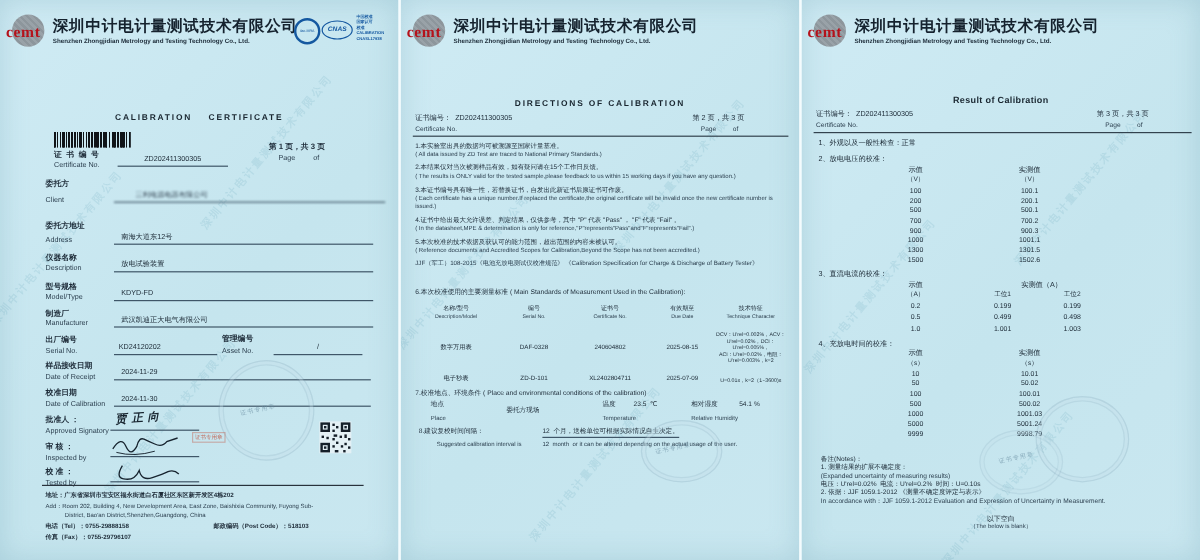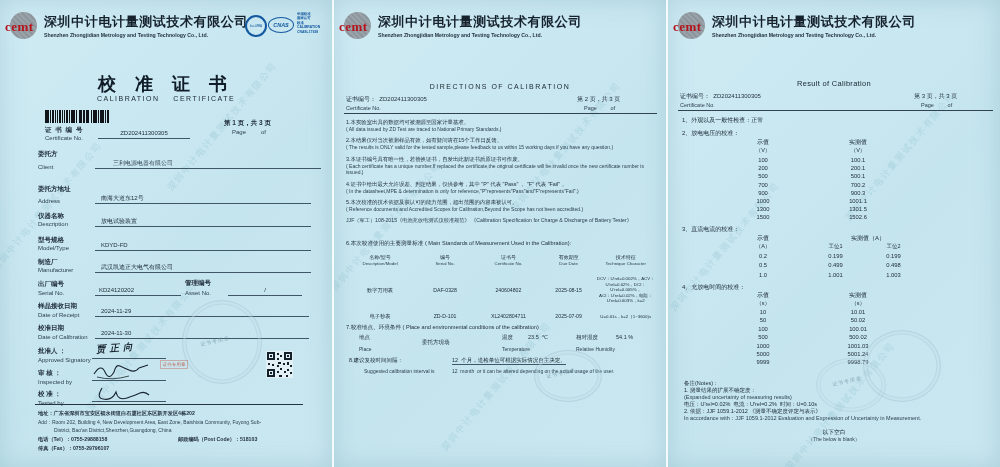--- a/index.html
+++ b/index.html
@@ -27,21 +27,21 @@
   .prel{white-space:pre-line;}
   .wm{position:absolute;transform:rotate(-50deg);color:rgba(25,115,150,.10);
       font-size:9px;letter-spacing:2px;white-space:nowrap;font-weight:700;pointer-events:none;}
   .logo-disc{width:27px;height:27px;border-radius:50%;
       background:repeating-linear-gradient(45deg,#99a2a8 0,#99a2a8 2px,#8d969c 2px,#8d969c 4px);}
   .logo-word{position:absolute;left:-5px;top:7px;color:#b5121b;font-weight:800;
       font-size:13px;font-family:"Liberation Serif","DejaVu Serif",serif;letter-spacing:.5px;}
   .company-cn{font-size:13px;font-weight:800;letter-spacing:.6px;color:#15222e;}
   .company-en{font-size:5.2px;font-weight:700;color:#22313e;margin-top:1px;}
   .title-cn{font-size:18px;font-weight:800;letter-spacing:7px;color:#101d28;}
-  .title-en{font-weight:400;letter-spacing:1.5px;color:#18252f;}
+  .title-en{font-weight:700;letter-spacing:1.5px;color:#18252f;}
   .barcode{background:
       repeating-linear-gradient(90deg,#101418 0,#101418 1.2px,transparent 1.2px,transparent 2.4px),
       repeating-linear-gradient(90deg,#101418 0,#101418 2px,transparent 2px,transparent 7px);}
   .emb{position:absolute;border:1.6px solid rgba(125,158,178,.6);border-radius:50%;opacity:.42;
        box-shadow:inset 0 0 0 2.5px rgba(205,230,240,.8), inset 0 0 0 3.6px rgba(125,158,178,.45);}
   .emb-txt{position:absolute;color:rgba(110,145,165,.7);font-size:5px;letter-spacing:1px;transform:rotate(-12deg);}
   .redstamp{color:#c2452f;border:1px solid rgba(194,69,47,.45);opacity:.8;
        font-size:4.6px;line-height:5.4px;width:24px;text-align:center;padding:1px;}
   .std-grid{display:grid;grid-template-columns:24% 17% 23% 15% 21%;row-gap:9px;
        text-align:center;align-items:center;}
@@ -76,21 +76,20 @@
       <span>CNAS</span>
     </div>
     <div class="p" style="left:297px;top:12px;color:#1458a0;font-size:3.4px;line-height:4.4px;font-weight:700">
       <div>中国校准</div>
       <div>国家认可</div>
       <div>校准</div>
       <div>CALIBRATION</div>
       <div>CNASL17938</div>
     </div>
 
-    <div class="p title-cn ctr" style="left:0;top:72px;width:332px">校 准 证 书</div>
     <div class="p title-en ctr f7 pre" style="left:0;top:95px;width:332px">CALIBRATION    CERTIFICATE</div>
 
     <div class="p barcode" style="left:45px;top:110px;width:64px;height:13px"></div>
     <div class="p cnl f65" style="left:45px;top:126px;letter-spacing:1px">证 书 编 号</div>
     <div class="p enl f6" style="left:45px;top:135px">Certificate No.</div>
     <div class="p u ctr f6" style="left:98px;top:130px;width:92px">ZD202411300305</div>
     <div class="p cnl f65 pre" style="left:224px;top:119px">第 1 页，共 3 页</div>
     <div class="p enl f6 pre" style="left:232px;top:129px">Page         of</div>
 
     <div class="p cnl f65" style="left:38px;top:150px">委托方</div>

